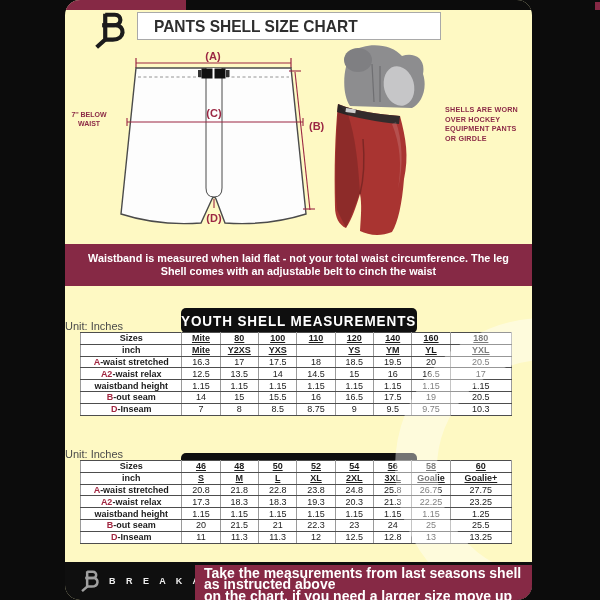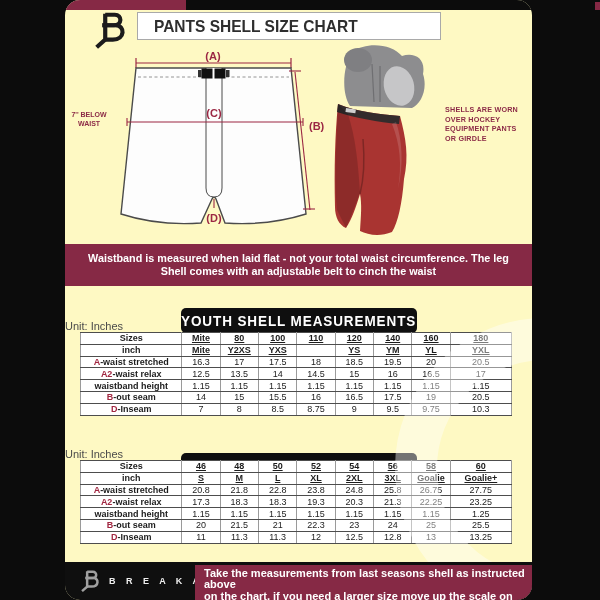--- a/index.html
+++ b/index.html
@@ -54,21 +54,21 @@
   
   .watermark{position:absolute;left:330px;top:318px;width:300px;height:300px;border-radius:50%;
              border:42px solid rgba(255,255,255,.42);box-sizing:border-box;pointer-events:none;}
 
   
   .footer{position:absolute;left:0;top:562px;width:467px;height:38px;background:#0f0f0f;}
   .logo-footer{position:absolute;left:13px;top:7px;width:24px;height:25px;color:#a0a0a0;}
   .brand{position:absolute;left:44px;top:14px;color:#efefef;font-size:9px;font-weight:bold;
          letter-spacing:4px;white-space:nowrap;}
   .footer-note{position:absolute;left:130px;top:3px;right:0;bottom:0;background:#862945;
-               color:#fff;font-weight:bold;font-size:11px;line-height:11.4px;
+               color:#fff;font-weight:bold;font-size:14px;line-height:11.4px;
                padding:3px 0 0 9px;box-sizing:border-box;}
   svg text{font-family:"Liberation Sans",sans-serif;}
 </style>
 </head>
 <body>
 
 <div class="page">
   <div class="corner-sliver"></div>
 
   <div class="content">

